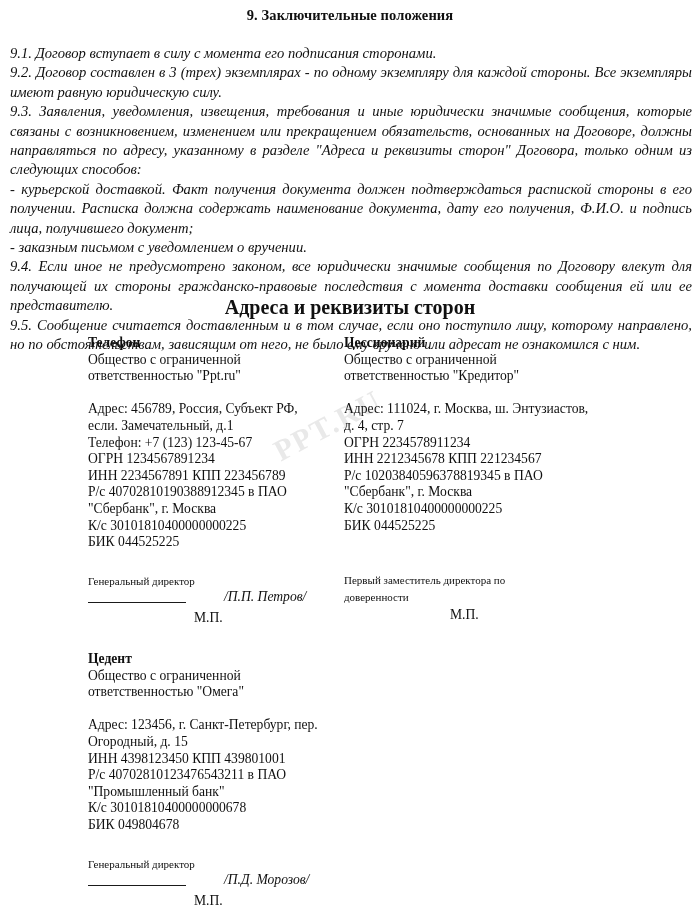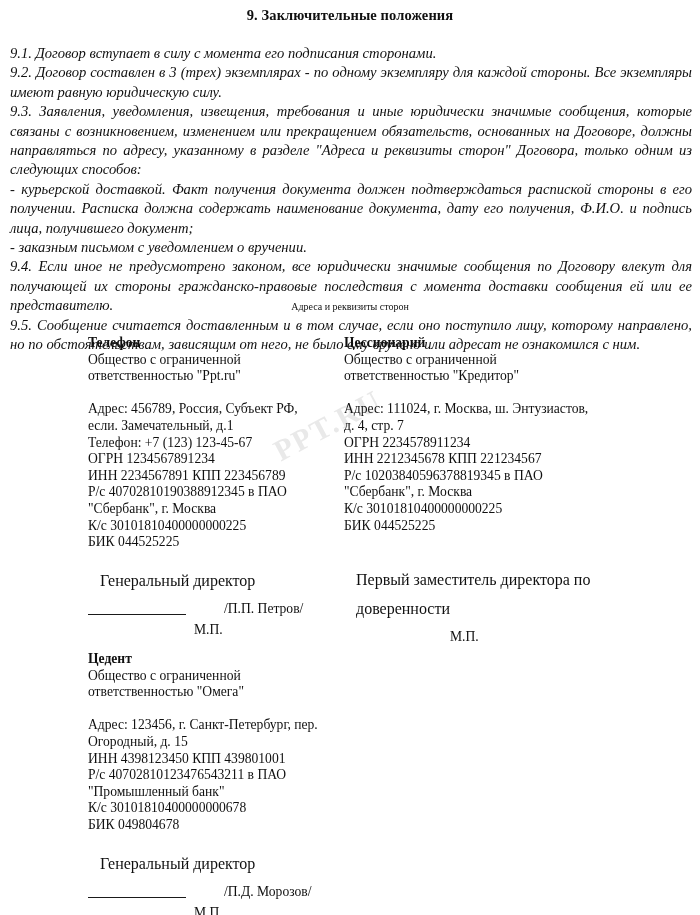--- a/index.html
+++ b/index.html
@@ -53,22 +53,22 @@
     font-weight: bold;
     font-size: 14.5px;
     line-height: 18px;
     margin: 6px 0 0 0;
     padding: 0;
     letter-spacing: 0.1px;
   }
 
   .section-title {
     text-align: center;
-    font-weight: normal;
-    font-size: 10px;
+    font-weight: bold;
+    font-size: 20px;
     line-height: 18px;
     margin: 0;
     padding: 0;
   }
 
   
   .body-block {
     position: absolute;
     left: 10px;
     top: 38px;
@@ -129,28 +129,28 @@
   .spacer-line {
     height: 16.6px;
   }
 
   
   .sig-block {
     font-size: 13.6px;
     line-height: 16.6px;
   }
   .sig-role {
-    margin: 12px;
-    font-size: 16px;
+    margin: 0;
+    font-size: 11px;
     line-height: 16.6px;
   }
   .sig-line-row {
     position: relative;
     height: 19px;
-    margin-top: 9px;
+    font-style: italic;
   }
   .sig-rule {
     position: absolute;
     left: 0;
     top: 13px;
     width: 98px;
     height: 1px;
     background: #1a1a1a;
   }
   .sig-name {

